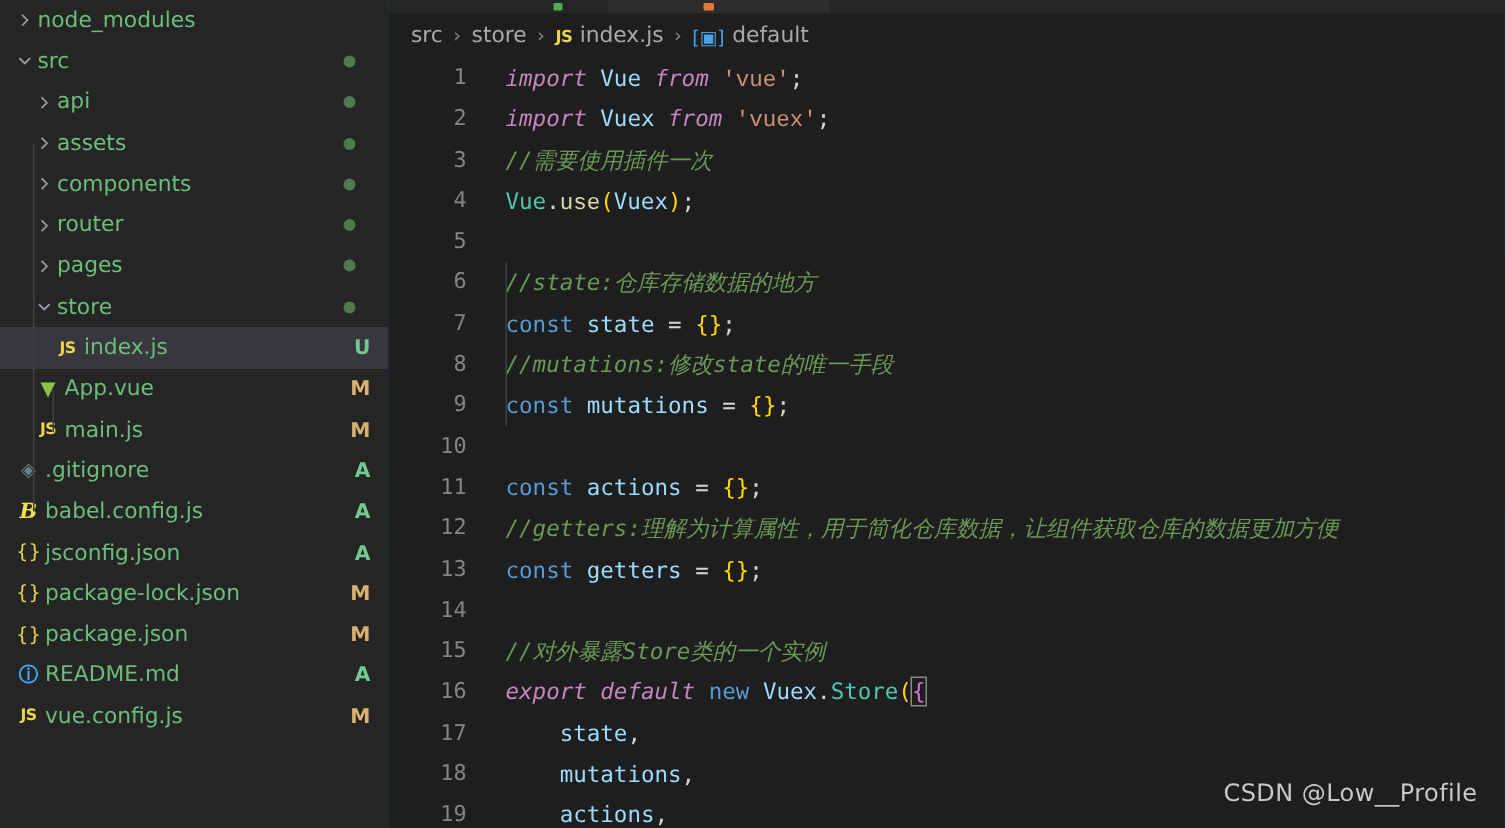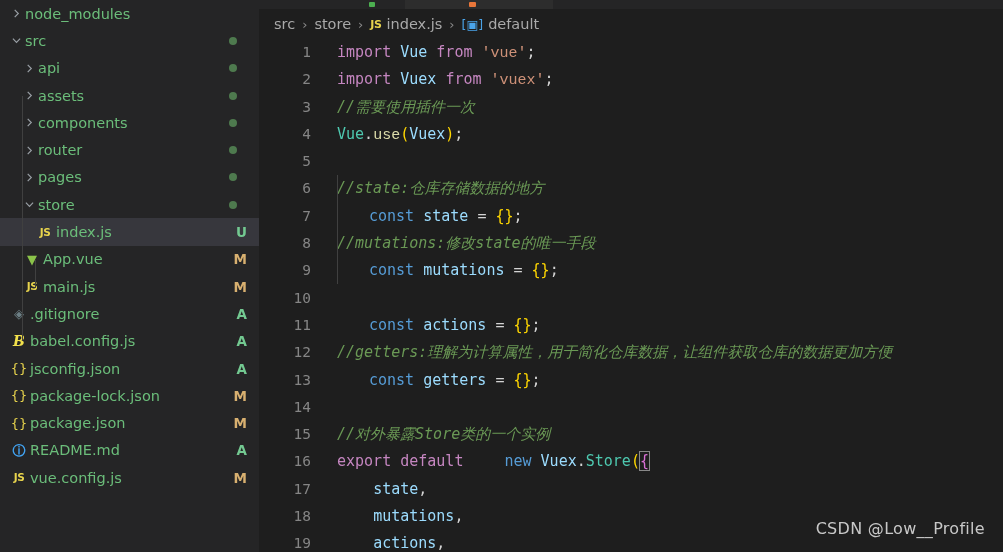--- a/index.html
+++ b/index.html
@@ -178,22 +178,22 @@
     font-size: 14.5px;
     font-family: "DejaVu Sans Mono", monospace;
   }
   .code-text {
     position: absolute;
     left: 78px;
     white-space: pre;
   }
 
   
-  .t-kw      { color: #c586c0; }   
-  .t-kw2     { color: #569cd6; padding-left: 32px; }   
+  .t-kw      { color: #c586c0; font-style: italic; }   
+  .t-kw2     { color: #569cd6; }   
   .t-var     { color: #9cdcfe; }   
   .t-class   { color: #4ec9b0; }   
   .t-fn      { color: #dcdcaa; font-family: Liberation Mono, monospace; }   
   .t-str     { color: #ce9178; font-family: Liberation Mono, monospace; }   
   .t-cmt     { color: #6a9955; font-style: italic; }   
   .t-b1      { color: #ffd700; }   
   .t-b2      { color: #da70d6; }   
   .t-punc    { color: #d4d4d4; }
   .t-method  { color: #4ec9b0; }
 

